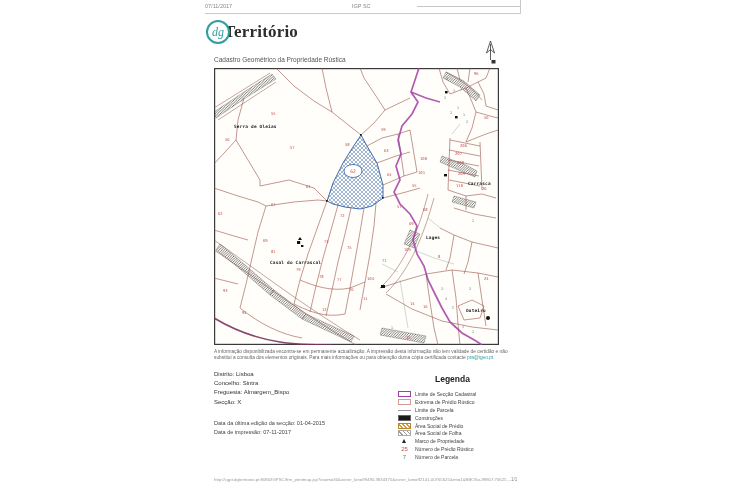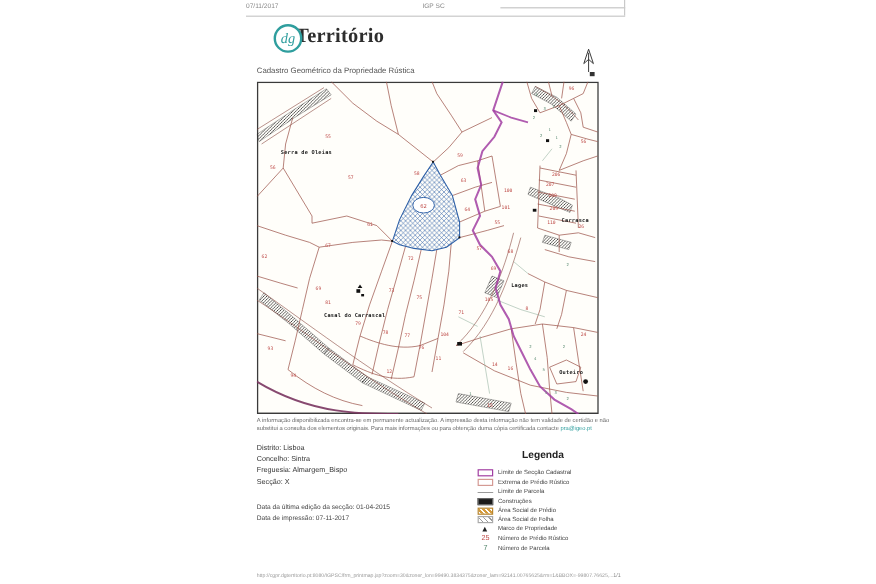--- a/index.html
+++ b/index.html
@@ -6,21 +6,21 @@
   body{width:730px;height:487px;background:#ffffff;position:relative;overflow:hidden;
        font-family:"Liberation Sans",sans-serif;color:#333;}
   .abs{position:absolute;}
   
   .pdate{left:205px;top:3px;font-size:5.5px;color:#888;}
   .ptitle{left:352px;top:3px;font-size:5.5px;color:#888;}
   .rule-top-short{left:417px;top:6px;width:104px;height:1px;background:#c6c6c6;}
   .rule-top{left:205px;top:13px;width:316px;height:1px;background:#c9c9c9;}
   .tick-right{left:520px;top:0;width:1px;height:13px;background:#c9c9c9;}
   
-  .logo{left:228px;top:20px;display:flex;align-items:flex-start;}
+  .logo{left:206px;top:20px;display:flex;align-items:center;}
   .logo-circle{display:inline-flex;width:20px;height:20px;border:2px solid #2f9e9e;border-radius:50%;
      color:#2f9e9e;font-family:"Liberation Serif",serif;font-size:12px;font-style:italic;
      align-items:center;justify-content:center;background:#fff;z-index:2;}
   .logo-text{font-family:"Liberation Serif",serif;font-size:17px;color:#2d2d2d;margin-left:-6px;font-weight:600;letter-spacing:.2px;}
   .subtitle{left:214px;top:56px;font-size:6.5px;color:#555;}
   
   .north{left:483px;top:40px;}
   
   .map-wrap{left:214px;top:68px;width:285px;height:277px;}
   svg text{user-select:none;}

